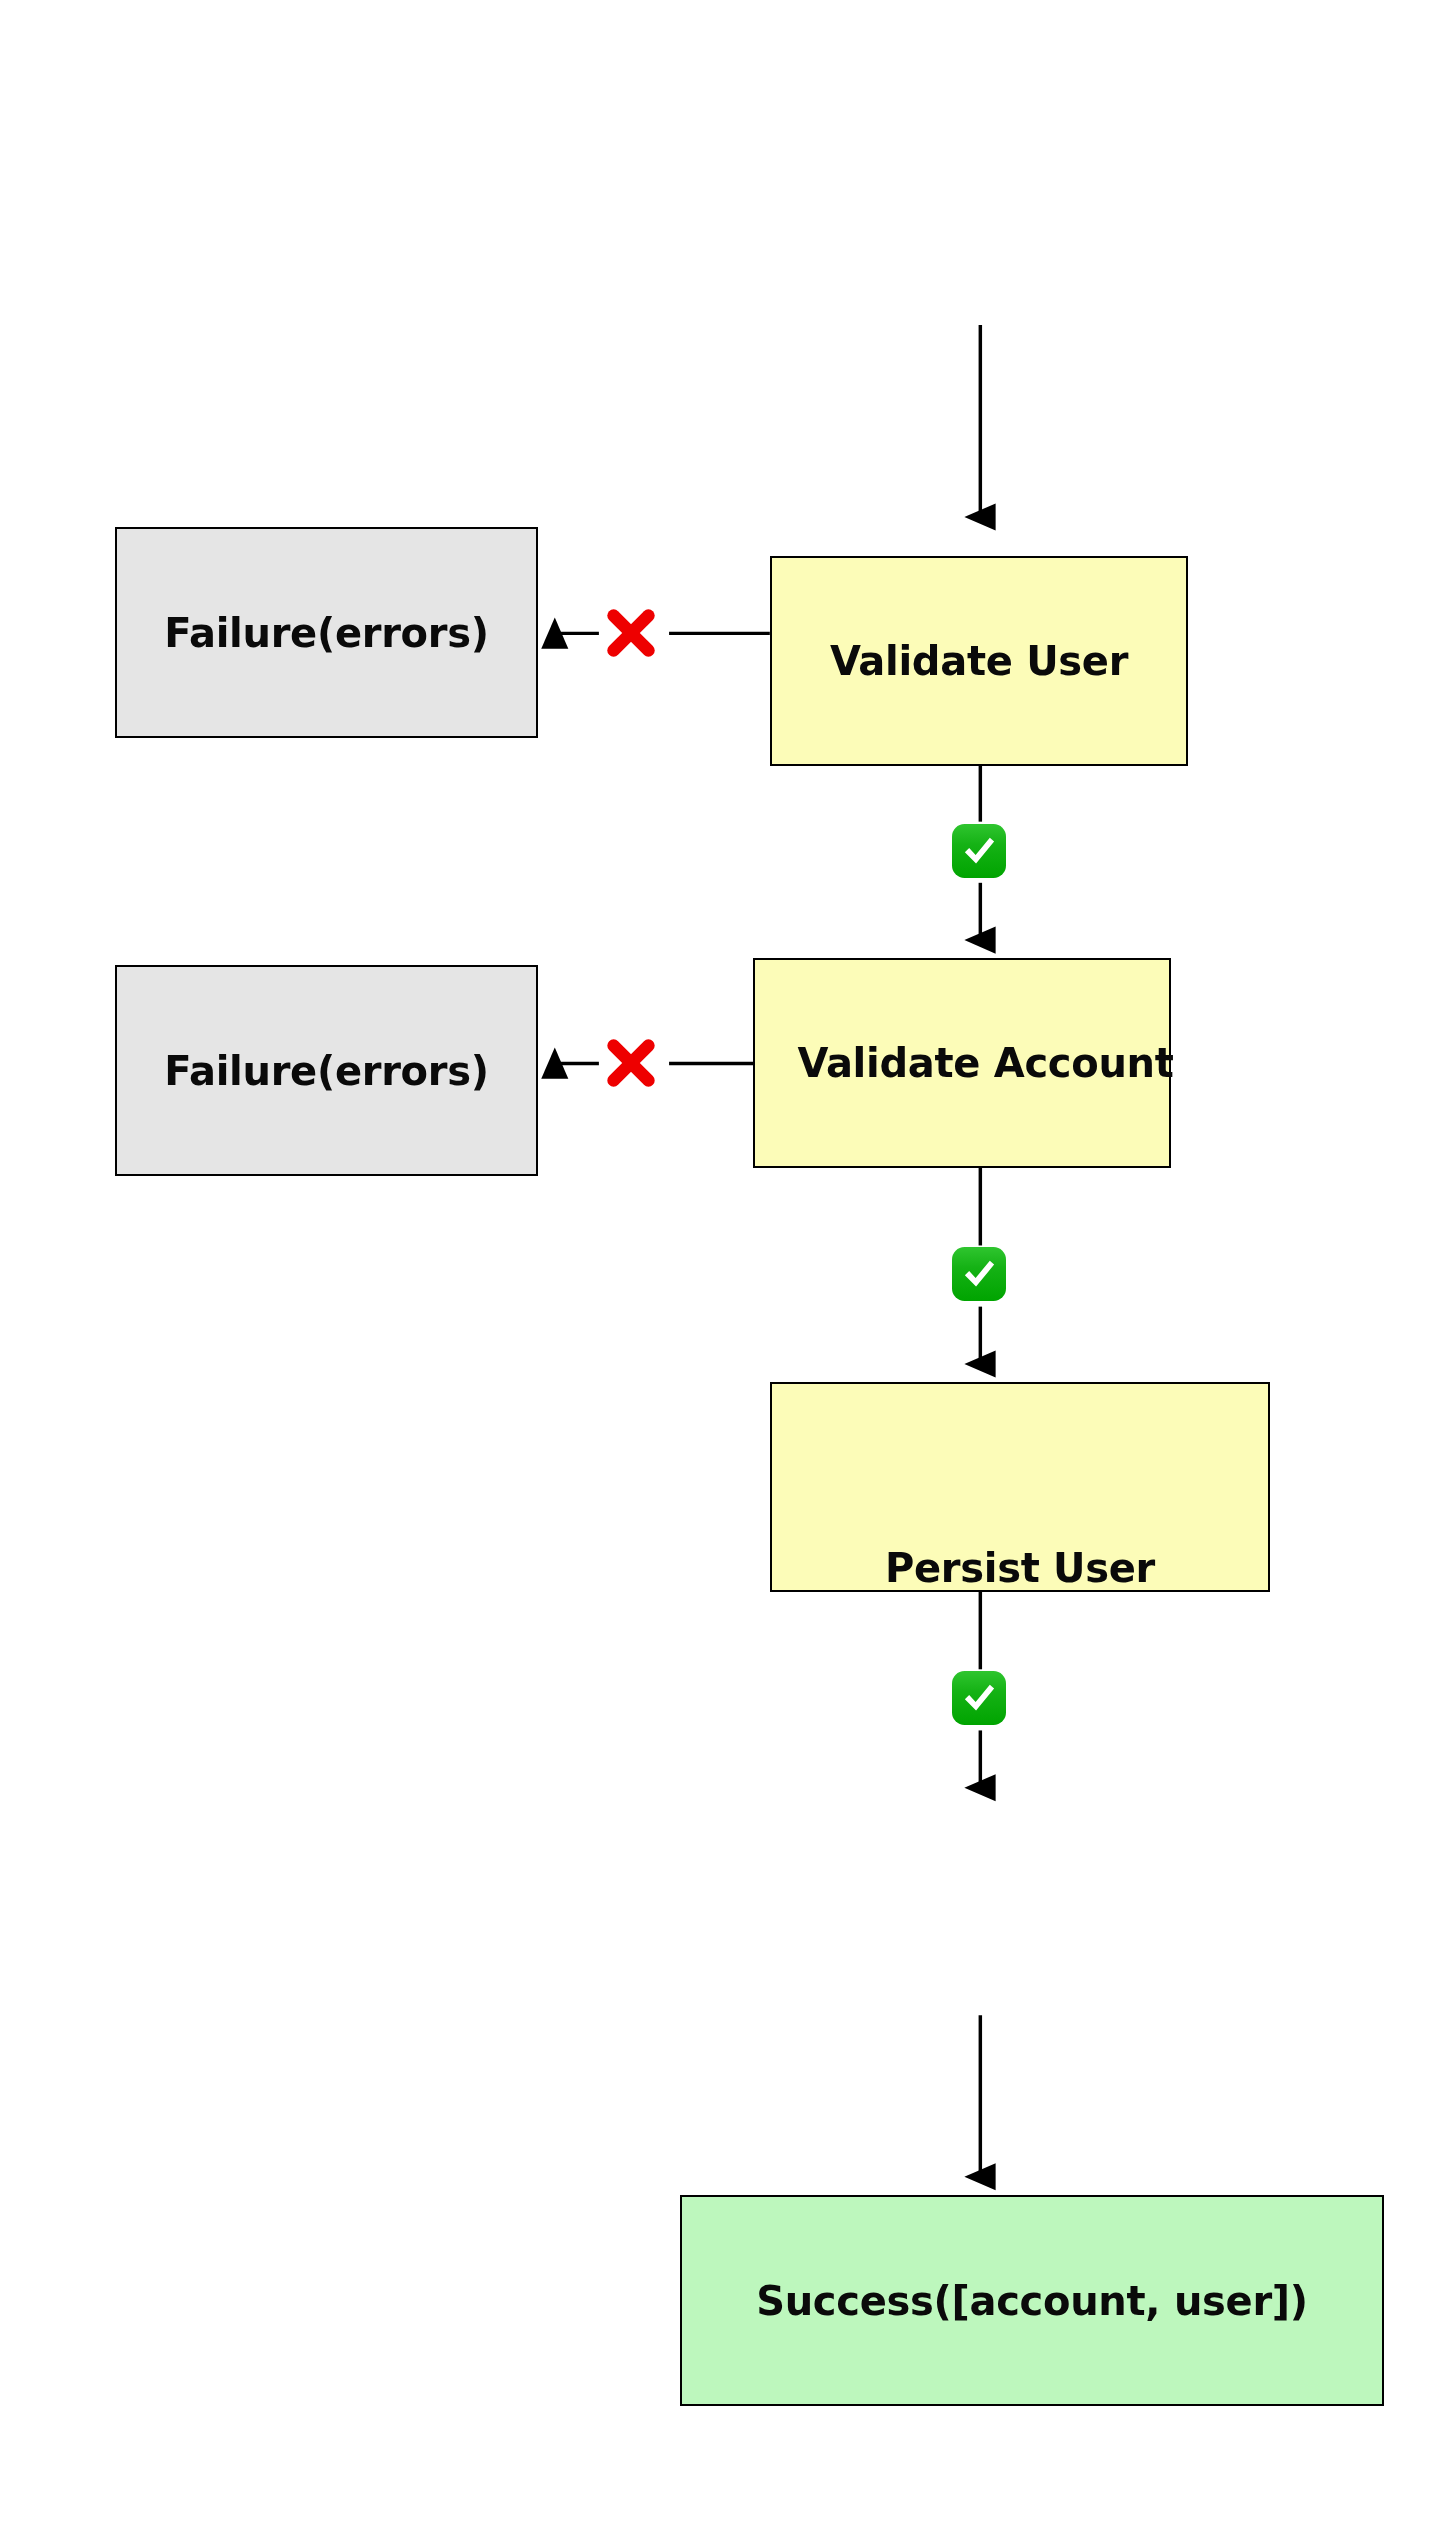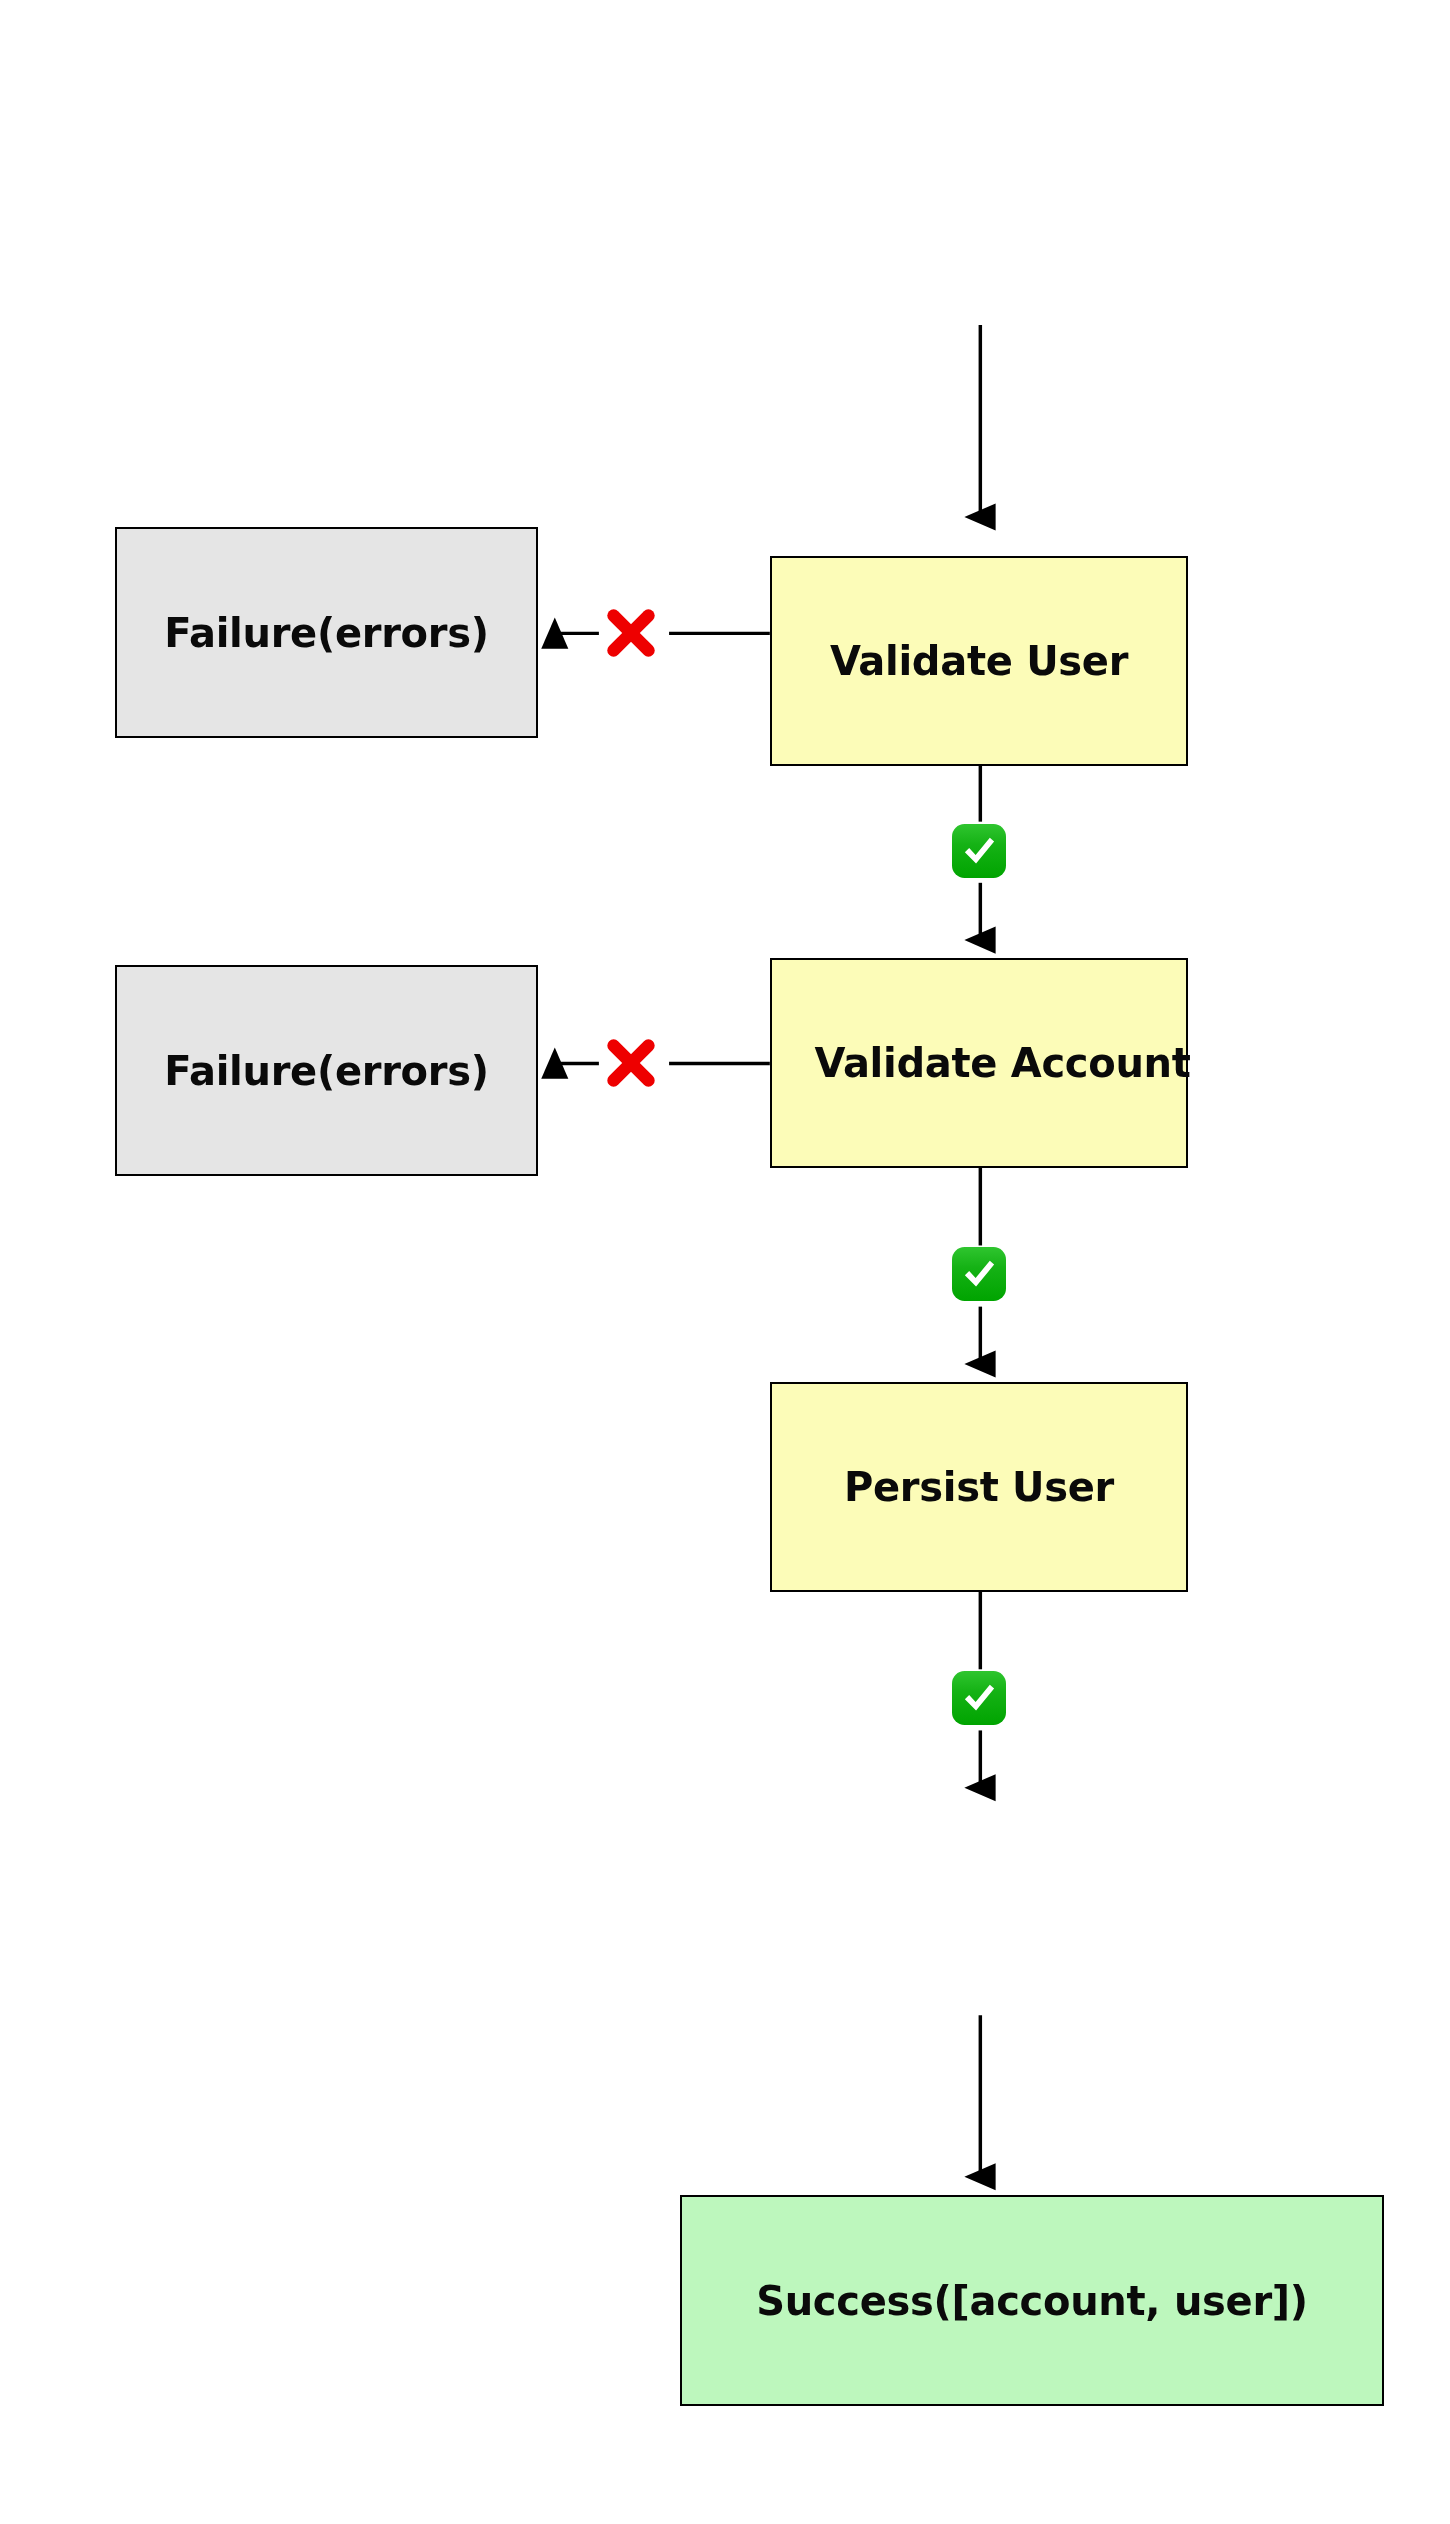--- a/index.html
+++ b/index.html
@@ -154,29 +154,29 @@
 
 
   <div class="node process" style="left:770px; top:556px; width:418px; height:210px;">
     <span class="node-label">Validate User</span>
   </div>
 
   <div class="node failure" style="left:115px; top:527px; width:423px; height:211px;">
     <span class="node-label">Failure(errors)</span>
   </div>
 
-  <div class="node process" style="left:770px; top:958px; width:418px; height:210px;padding-left:47px;">
+  <div class="node process" style="left:753px; top:958px; width:418px; height:210px;padding-left:47px;">
     <span class="node-label">Validate Account</span>
   </div>
 
   <div class="node failure" style="left:115px; top:965px; width:423px; height:211px;">
     <span class="node-label">Failure(errors)</span>
   </div>
 
-  <div class="node process" style="left:770px; top:1382px; width:418px; height:210px;">
+  <div class="node process" style="left:770px; top:1382px; width:500px; height:210px;align-items:flex-end;">
     <span class="node-label">Persist User</span>
   </div>
 
 
   <div class="node success" style="left:638px; top:2195px; width:704px; height:211px;margin-left:42px;">
     <span class="node-label">Success([account, user])</span>
   </div>
 
   <div class="marker marker-cross" style="left:601px; top:603px;">
     <svg viewBox="0 0 100 100" xmlns="http://www.w3.org/2000/svg">

